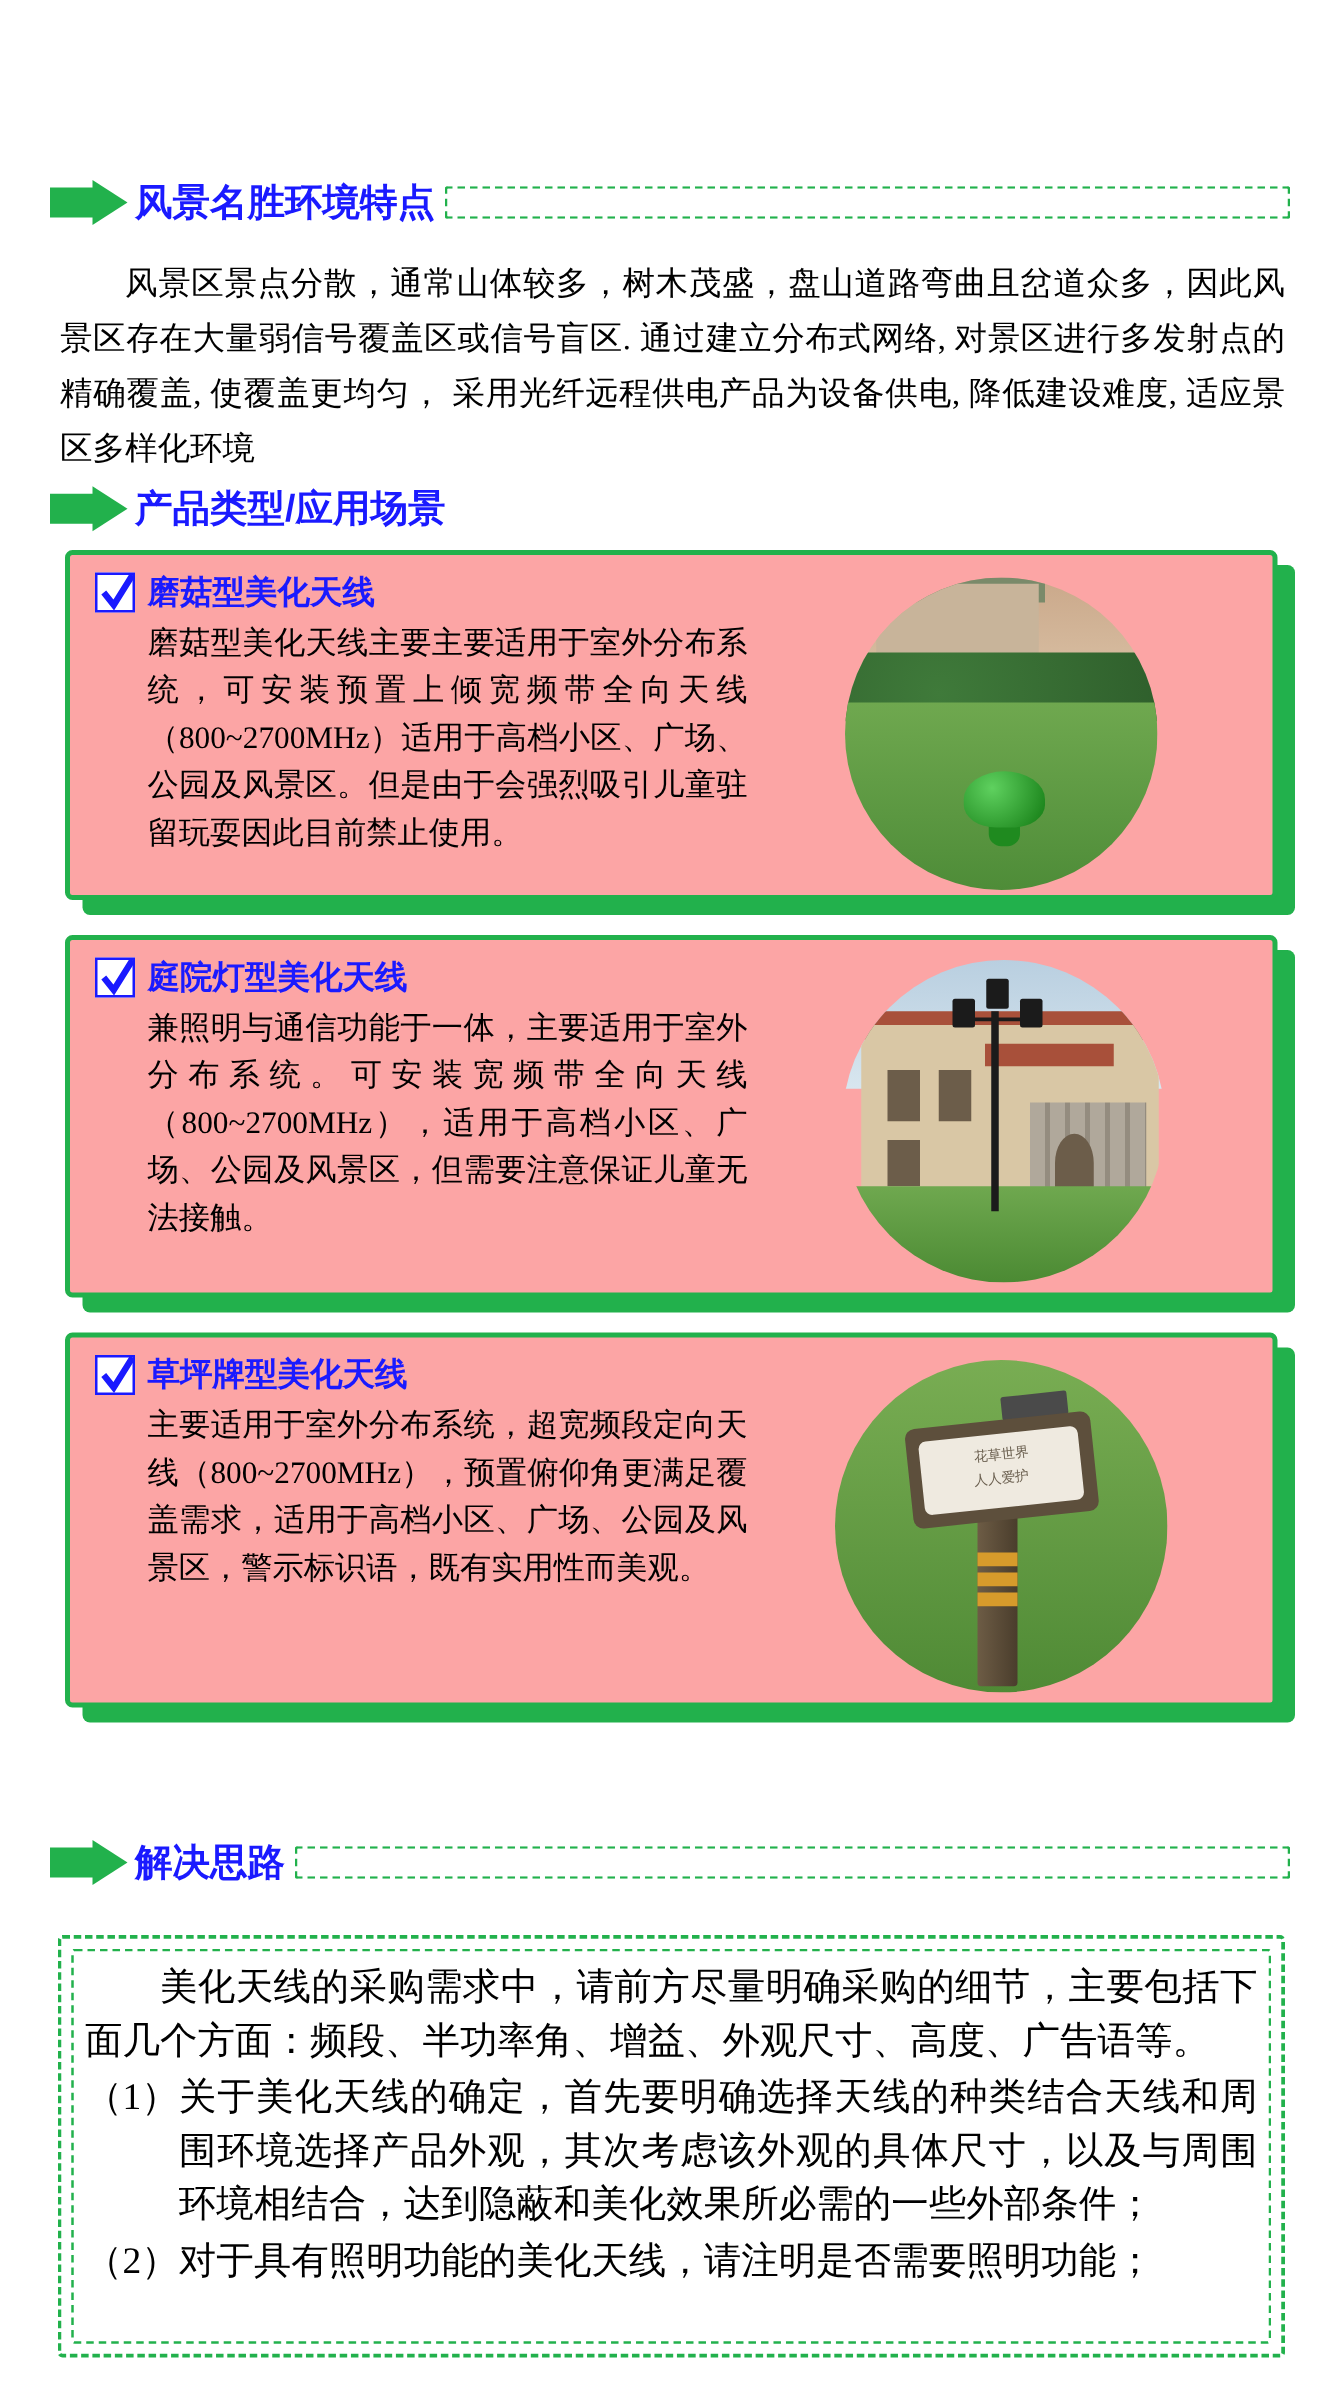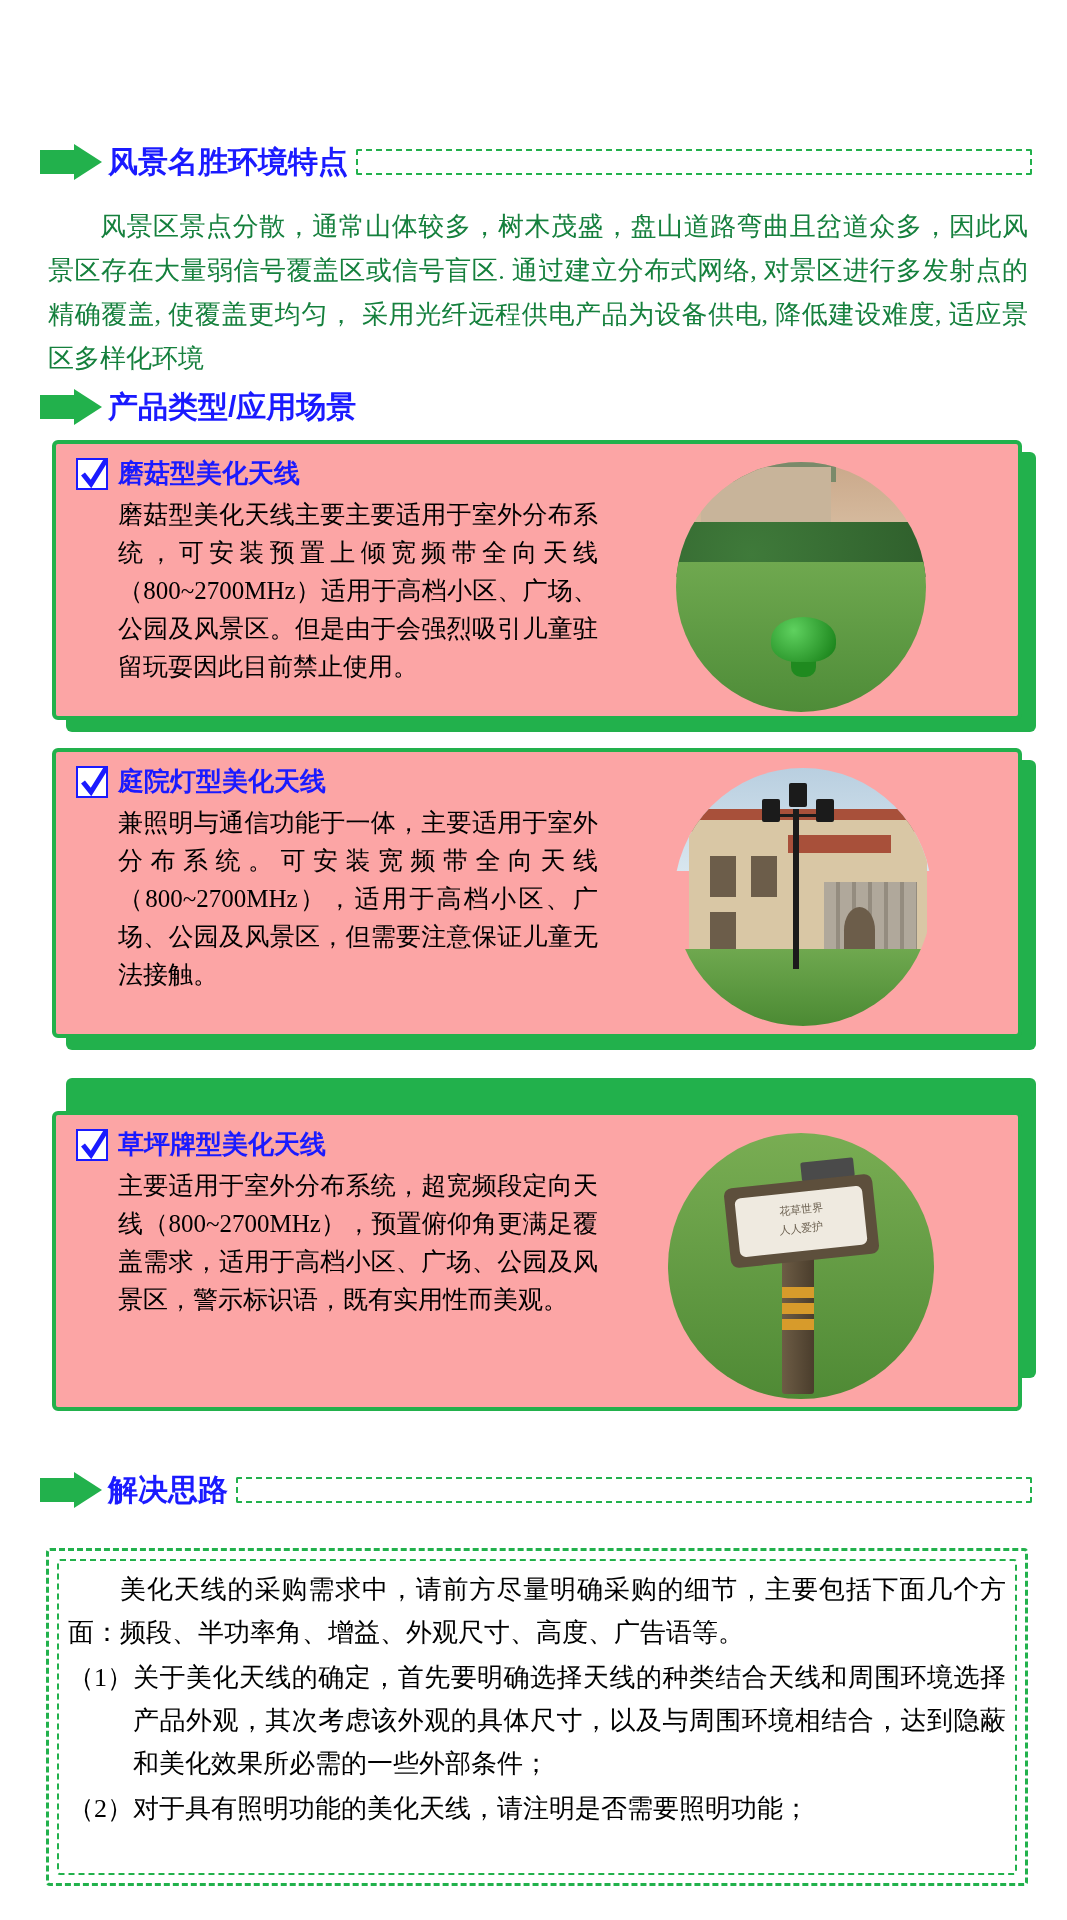--- a/index.html
+++ b/index.html
@@ -76,21 +76,21 @@
     border-radius: 2px;
   }
 
   
   .intro {
     position: absolute;
     left: 48px; top: 205px;
     width: 980px;
     font-size: 26px;
     line-height: 44px;
-    color: #15803d;
+    color: #000000;
     text-align: justify;
   }
   .intro p { margin: 0; text-indent: 2em; }
 
   
   .card {
     position: absolute;
     background: #fca5a5;
     border: 4px solid #22b14c;
     border-radius: 6px;
@@ -197,21 +197,21 @@
   .solution-box-inner {
     position: absolute;
     left: 8px; top: 8px; right: 8px; bottom: 8px;
     border: 2px dashed #22b14c;
     border-radius: 3px;
   }
   .sol-text {
     position: absolute;
     left: 68px; top: 1568px;
     width: 938px;
-    font-size: 26px;
+    font-size: 30px;
     line-height: 43px;
     color: #000000;
     text-align: justify;
   }
   .sol-text p { margin: 0; }
   .sol-text .ind { text-indent: 2em; }
   .sol-item { display: flex; margin-top: 2px; }
   .sol-item .num { flex: 0 0 auto; white-space: nowrap; }
   .sol-item .txt { flex: 1 1 auto; text-align: justify; }
 </style>
@@ -284,21 +284,21 @@
       <span class="ph2-grass"></span>
       <span class="ph2-arm"></span>
       <span class="ph2-pole"></span>
       <span class="ph2-lamp" style="left:34%; top:12%; width:7%; height:9%;"></span>
       <span class="ph2-lamp" style="left:55%; top:12%; width:7%; height:9%;"></span>
       <span class="ph2-lamp" style="left:44.5%; top:6%; width:7%; height:9%;"></span>
     </div>
   </div>
 
   <div class="card-shadow" style="left:66px; top:1078px; width:970px; height:300px;"></div>
-  <div class="card" style="left:52px; top:1066px; width:970px; height:300px;margin-top:45px;">
+  <div class="card" style="left:52px; top:1066px; width:970px; height:300px;">
     <span class="chk">
       <svg width="30" height="34" viewBox="0 0 30 34">
         <path d="M4 16 L12 26 L27 2" stroke="#1a1aff" stroke-width="5" fill="none"></path>
       </svg>
     </span>
     <span class="card-title">草坪牌型美化天线</span>
     <div class="card-body">主要适用于室外分布系统，超宽频段定向天线（800~2700MHz），预置俯仰角更满足覆盖需求，适用于高档小区、广场、公园及风景区，警示标识语，既有实用性而美观。</div>
     <div class="photo" style="left:612px; top:18px; width:266px; height:266px;">
       <span class="ph3-grass"></span>
       <span class="ph3-post"></span>

